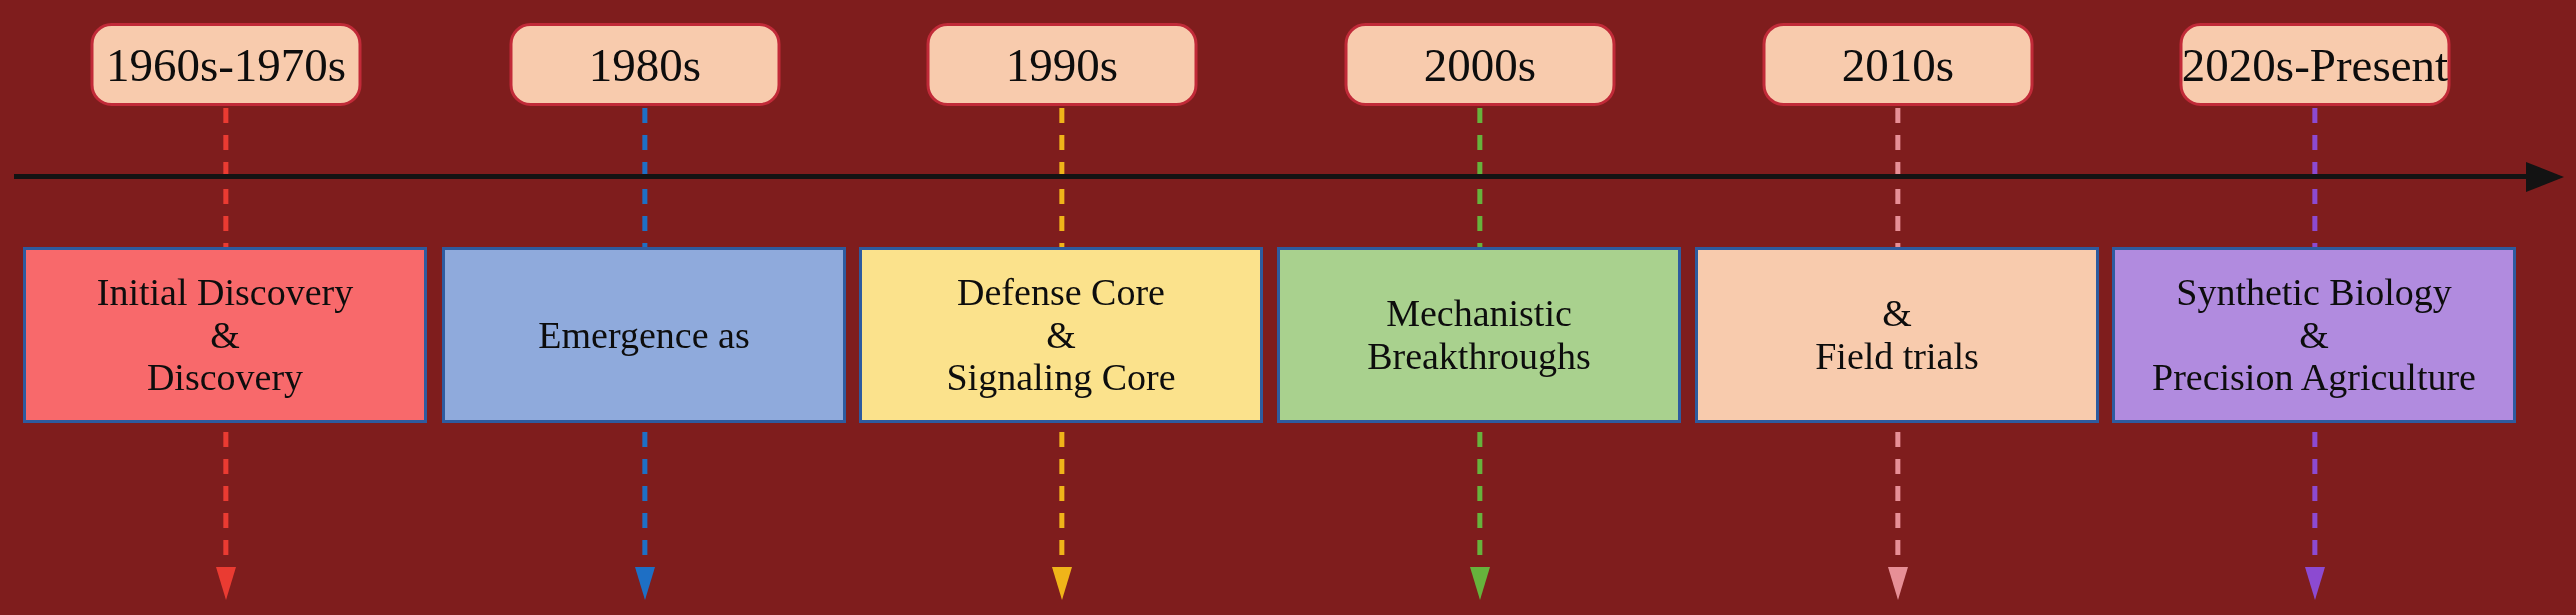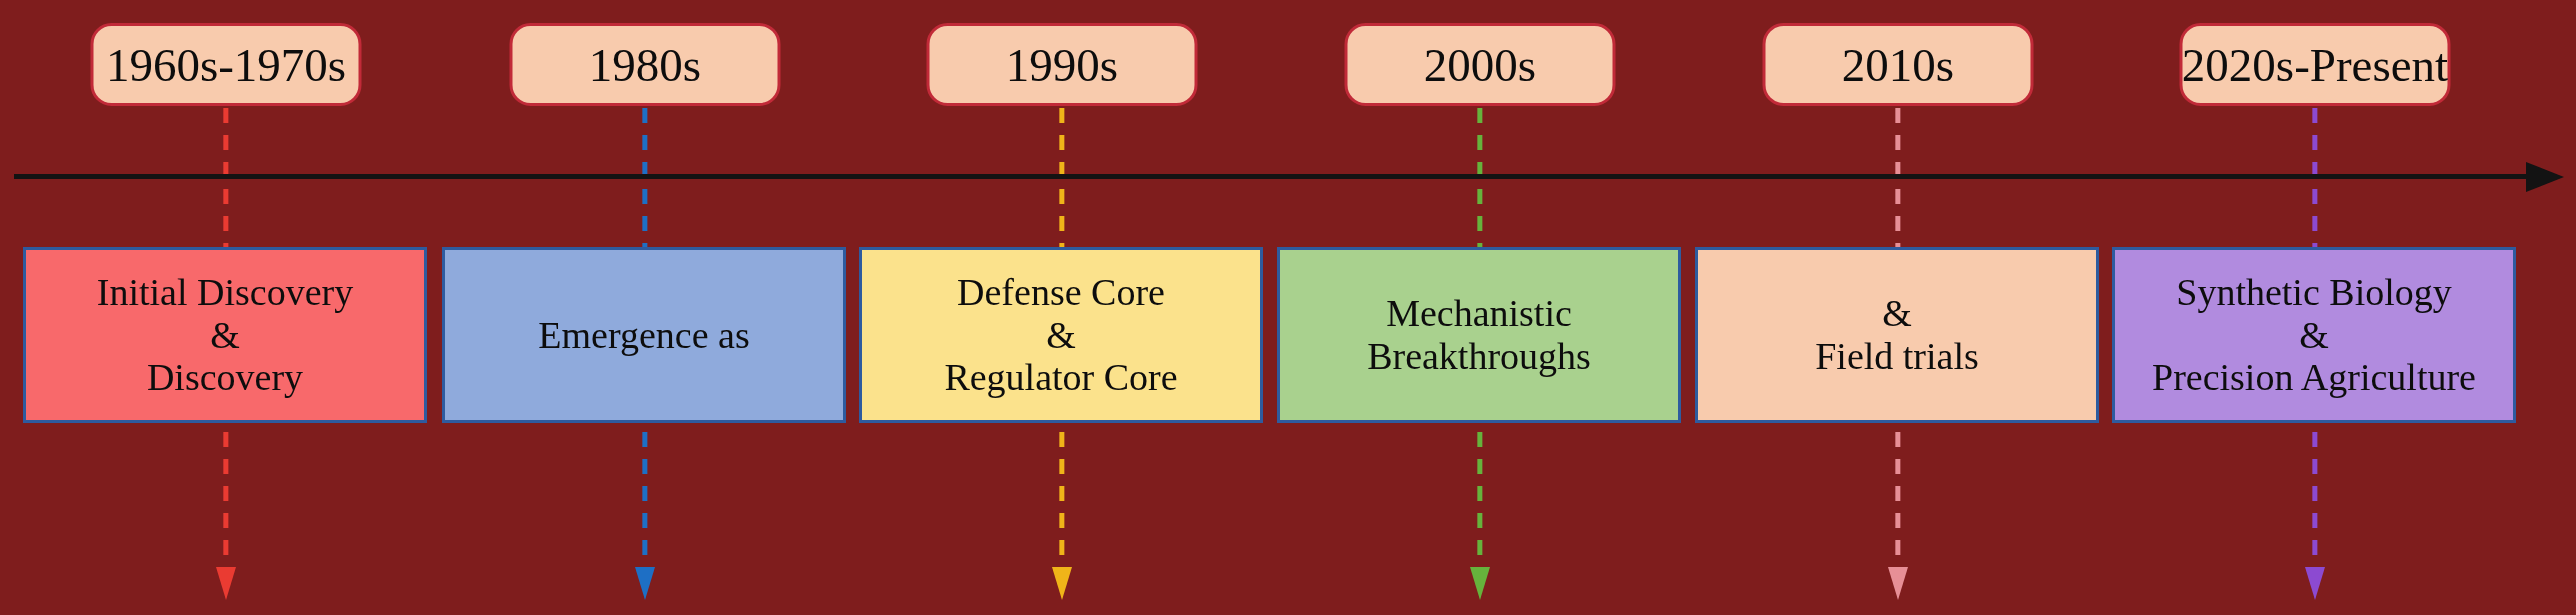--- a/index.html
+++ b/index.html
@@ -79,21 +79,21 @@
 
   <div class="era" style="left: 859px; --dash: #F0B419; --fill: #FBE28C;">
     <div class="dash"></div>
     <div class="head-down"></div>
     <div class="pill">
       <span>1990s</span>
     </div>
     <div class="box">
       <span>Defense Core</span>
       <span>&amp;</span>
-      <span>Regulator Core</span>
+      <span>Signaling Core</span>
     </div>
   </div>
 
   <div class="era" style="left: 1277px; --dash: #66B33C; --fill: #A9D18E;">
     <div class="dash"></div>
     <div class="head-down"></div>
     <div class="pill">
       <span>2000s</span>
     </div>
     <div class="box">

